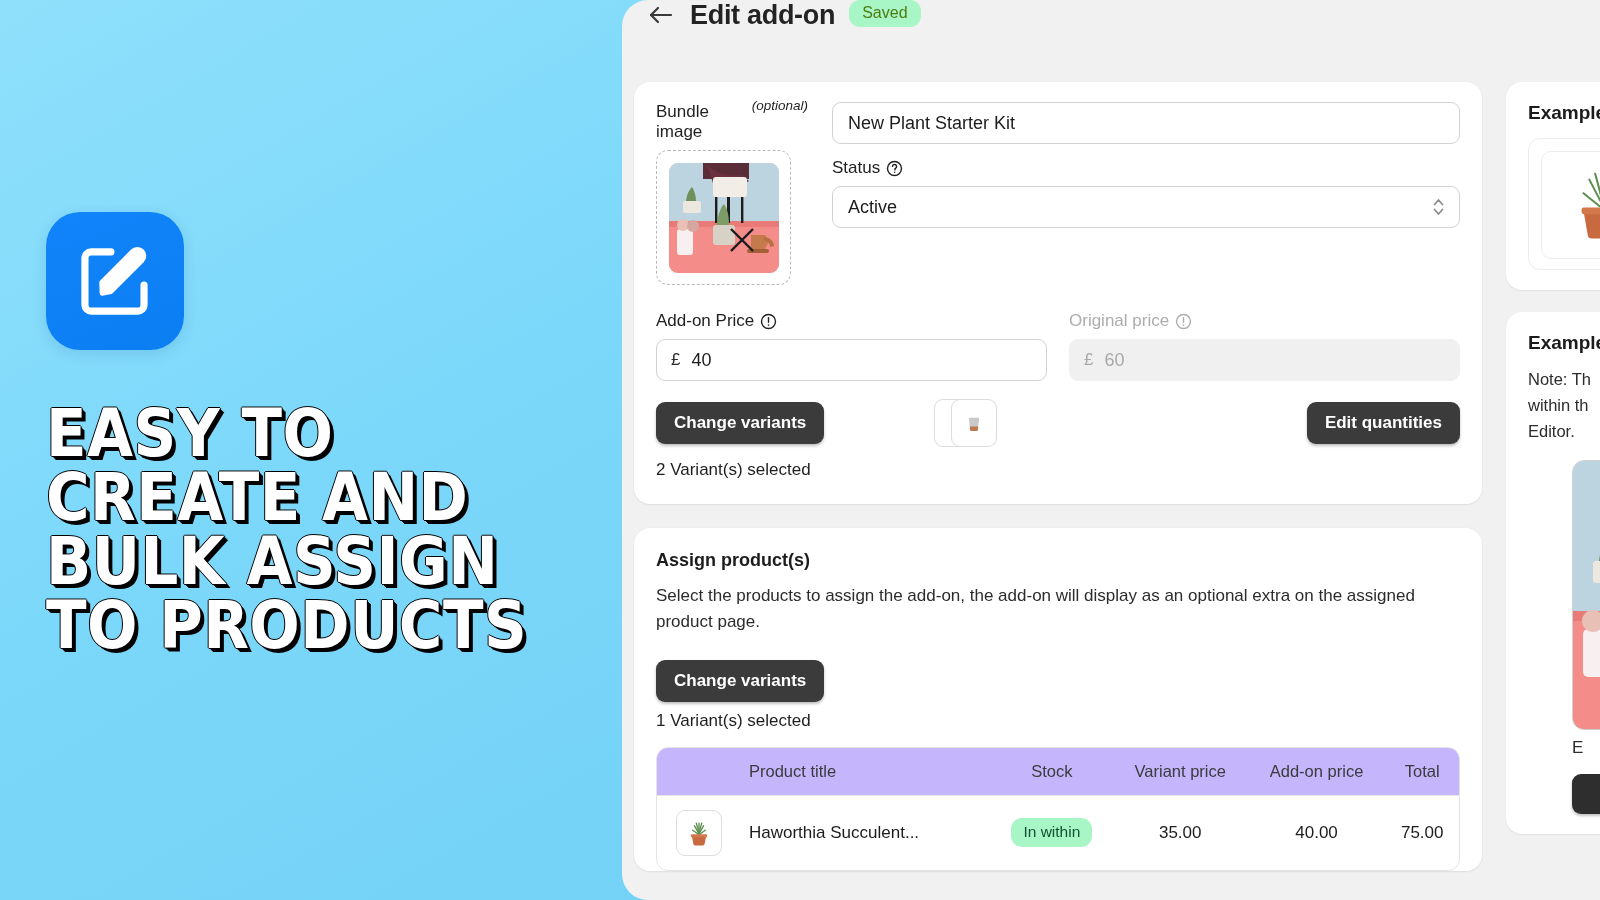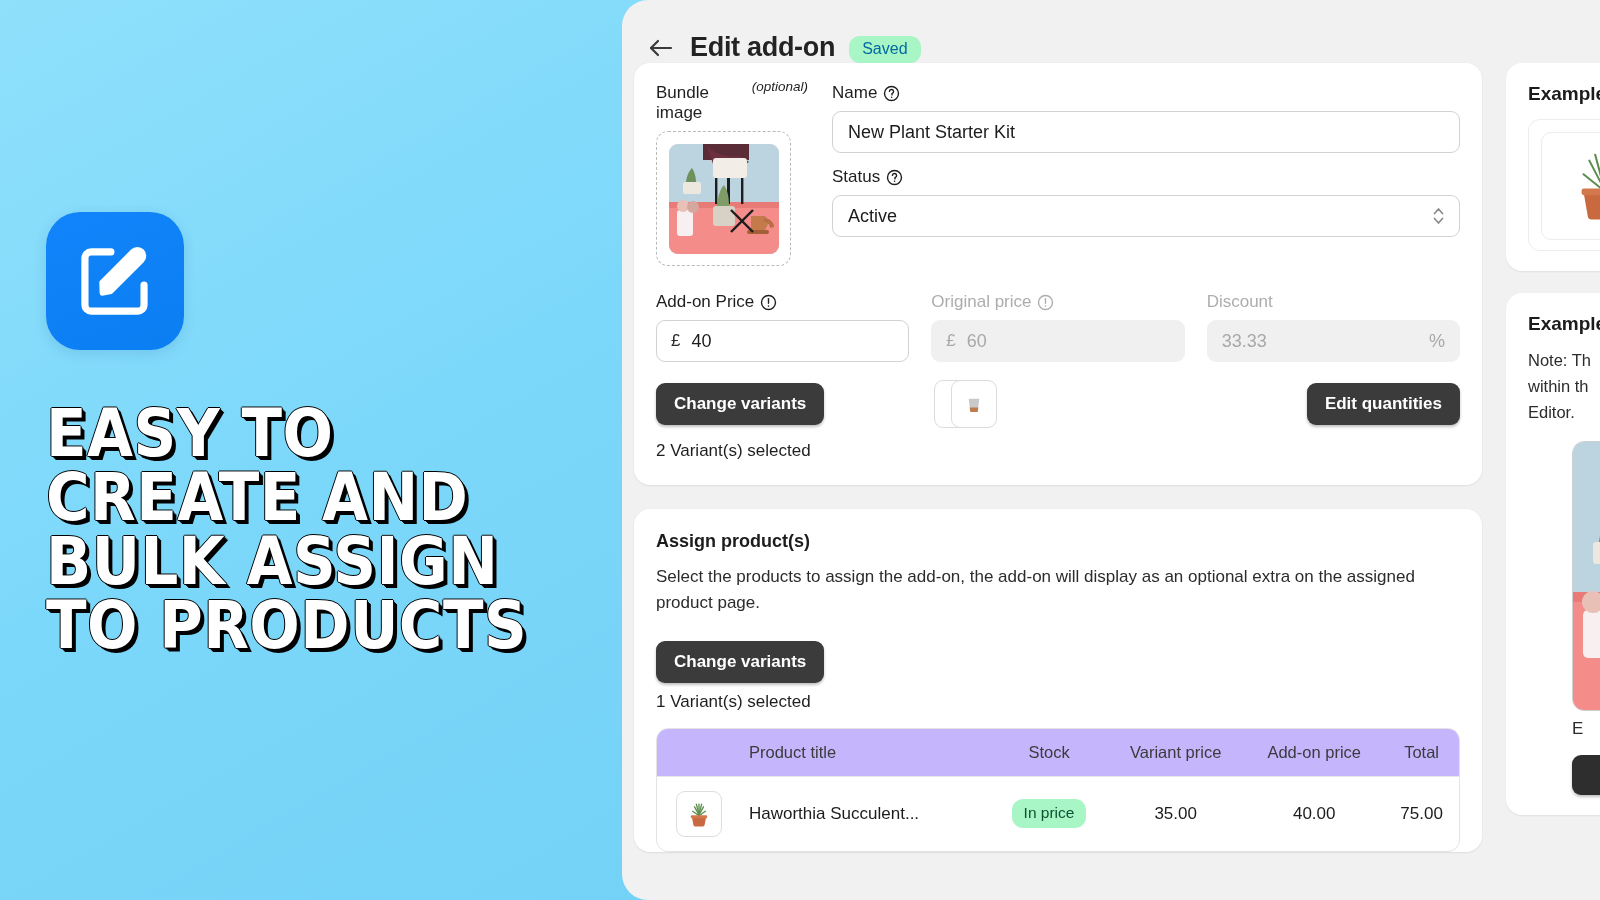--- a/index.html
+++ b/index.html
@@ -54,39 +54,39 @@
     position: absolute;
     left: 622px; top: 0;
     width: 978px; height: 900px;
     background: #f1f1f1;
     border-radius: 26px 0 0 26px;
     overflow: hidden;
   }
 
   
   #app-header {
-    height: 63px;
-    display: flex; align-items: flex-end;
+    height: 82px;
+    display: flex; align-items: flex-start;
     padding: 0 0 0 24px;
     gap: 14px;
   }
   #back-arrow {
     width: 30px; height: 30px;
     display: flex; align-items: center; justify-content: center;
     cursor: pointer;
     color: #3a3a3a;
   }
   #back-arrow svg { width: 26px; height: 22px; display:block; }
   #page-title {
     font-size: 27px; font-weight: 700; color: #232323;
     letter-spacing: -0.3px;
   }
   #saved-badge {
     background: #a8f5c6;
-    color: #0369a1;
+    color: #4d7c0f;
     font-size: 16px;
     padding: 4px 13px 5px;
     border-radius: 11px;
     font-weight: 400;
   }
 
   
   #app-body {
     display: flex;
     gap: 24px;
@@ -406,30 +406,20 @@
                   <path d="M96 74c6 1 9 5 9 9l-4 1c0-4-3-6-7-7z" fill="#b96f42"></path>
                   <rect x="78" y="86" width="22" height="4" rx="2" fill="#a45f36"></rect>
                   <path d="M62 66l22 22" stroke="#1d1d1d" stroke-width="2.4"></path>
                   <path d="M84 66l-22 22" stroke="#1d1d1d" stroke-width="2.4"></path>
                 </svg>
               </div>
             </div>
           </div>
 
           <div id="name-col">
-            <div class="field-label">
-              <span>Name</span>
-              <span class="ico-help">
-                <svg viewBox="0 0 17 17" fill="none" stroke="#1f1f1f" stroke-width="1.4">
-                  <circle cx="8.5" cy="8.5" r="7"></circle>
-                  <path d="M6.4 6.4a2.1 2.1 0 1 1 2.6 2.2v1.3" stroke-linecap="round"></path>
-                  <circle cx="8.6" cy="12.3" r=".78" fill="#1f1f1f" stroke="none"></circle>
-                </svg>
-              </span>
-            </div>
             <input class="text-input" id="name-input" value="New Plant Starter Kit" style="">
 
             <div id="status-field">
               <div class="field-label">
                 <span>Status</span>
                 <span class="ico-help">
                   <svg viewBox="0 0 17 17" fill="none" stroke="#1f1f1f" stroke-width="1.4">
                     <circle cx="8.5" cy="8.5" r="7"></circle>
                     <path d="M6.4 6.4a2.1 2.1 0 1 1 2.6 2.2v1.3" stroke-linecap="round"></path>
                     <circle cx="8.6" cy="12.3" r=".78" fill="#1f1f1f" stroke="none"></circle>
@@ -477,29 +467,20 @@
                   <circle cx="8.5" cy="12.1" r=".8" fill="#adadad" stroke="none"></circle>
                 </svg>
               </span>
             </div>
             <div class="money-input disabled">
               <span class="money-sym">£</span>
               <span class="money-val">60</span>
             </div>
           </div>
 
-          <div class="price-cell disabled">
-            <div class="field-label">
-              <span style="color:#adadad">Discount</span>
-            </div>
-            <div class="money-input disabled">
-              <span class="money-val">33.33</span>
-              <span class="money-suffix">%</span>
-            </div>
-          </div>
         </div>
 
         <div id="addon-row">
           <button class="btn-dark">Change variants</button>
 
           <div id="variant-stack">
             <div class="vthumb back"></div>
             <div class="vthumb front">
               <svg viewBox="0 0 34 34" width="30" height="30">
                 <path d="M11 11h12l-1.4 11.2a2 2 0 0 1-2 1.8h-5.2a2 2 0 0 1-2-1.8z" fill="#c9c9c9"></path>
@@ -547,21 +528,21 @@
                         <path d="M20 20l-3-11"></path>
                           <path d="M20 20l3-11"></path>
                       </g>
                       <path d="M12 23h16l-1.8 9.3a1.9 1.9 0 0 1-1.9 1.6h-8.6a1.9 1.9 0 0 1-1.9-1.6z" fill="#c8693f"></path>
                       <rect x="11" y="21.4" width="18" height="3.4" rx="1.1" fill="#d3784c"></rect>
                     </svg>
                   </span>
                 </td>
                 <td class="td-title">Haworthia Succulent...</td>
                 <td>
-                  <span class="stock-pill">In price</span>
+                  <span class="stock-pill">In within</span>
                 </td>
                 <td>35.00</td>
                 <td>40.00</td>
                 <td>75.00</td>
               </tr>
             </tbody>
           </table>
         </div>
       </div>
     </div>

